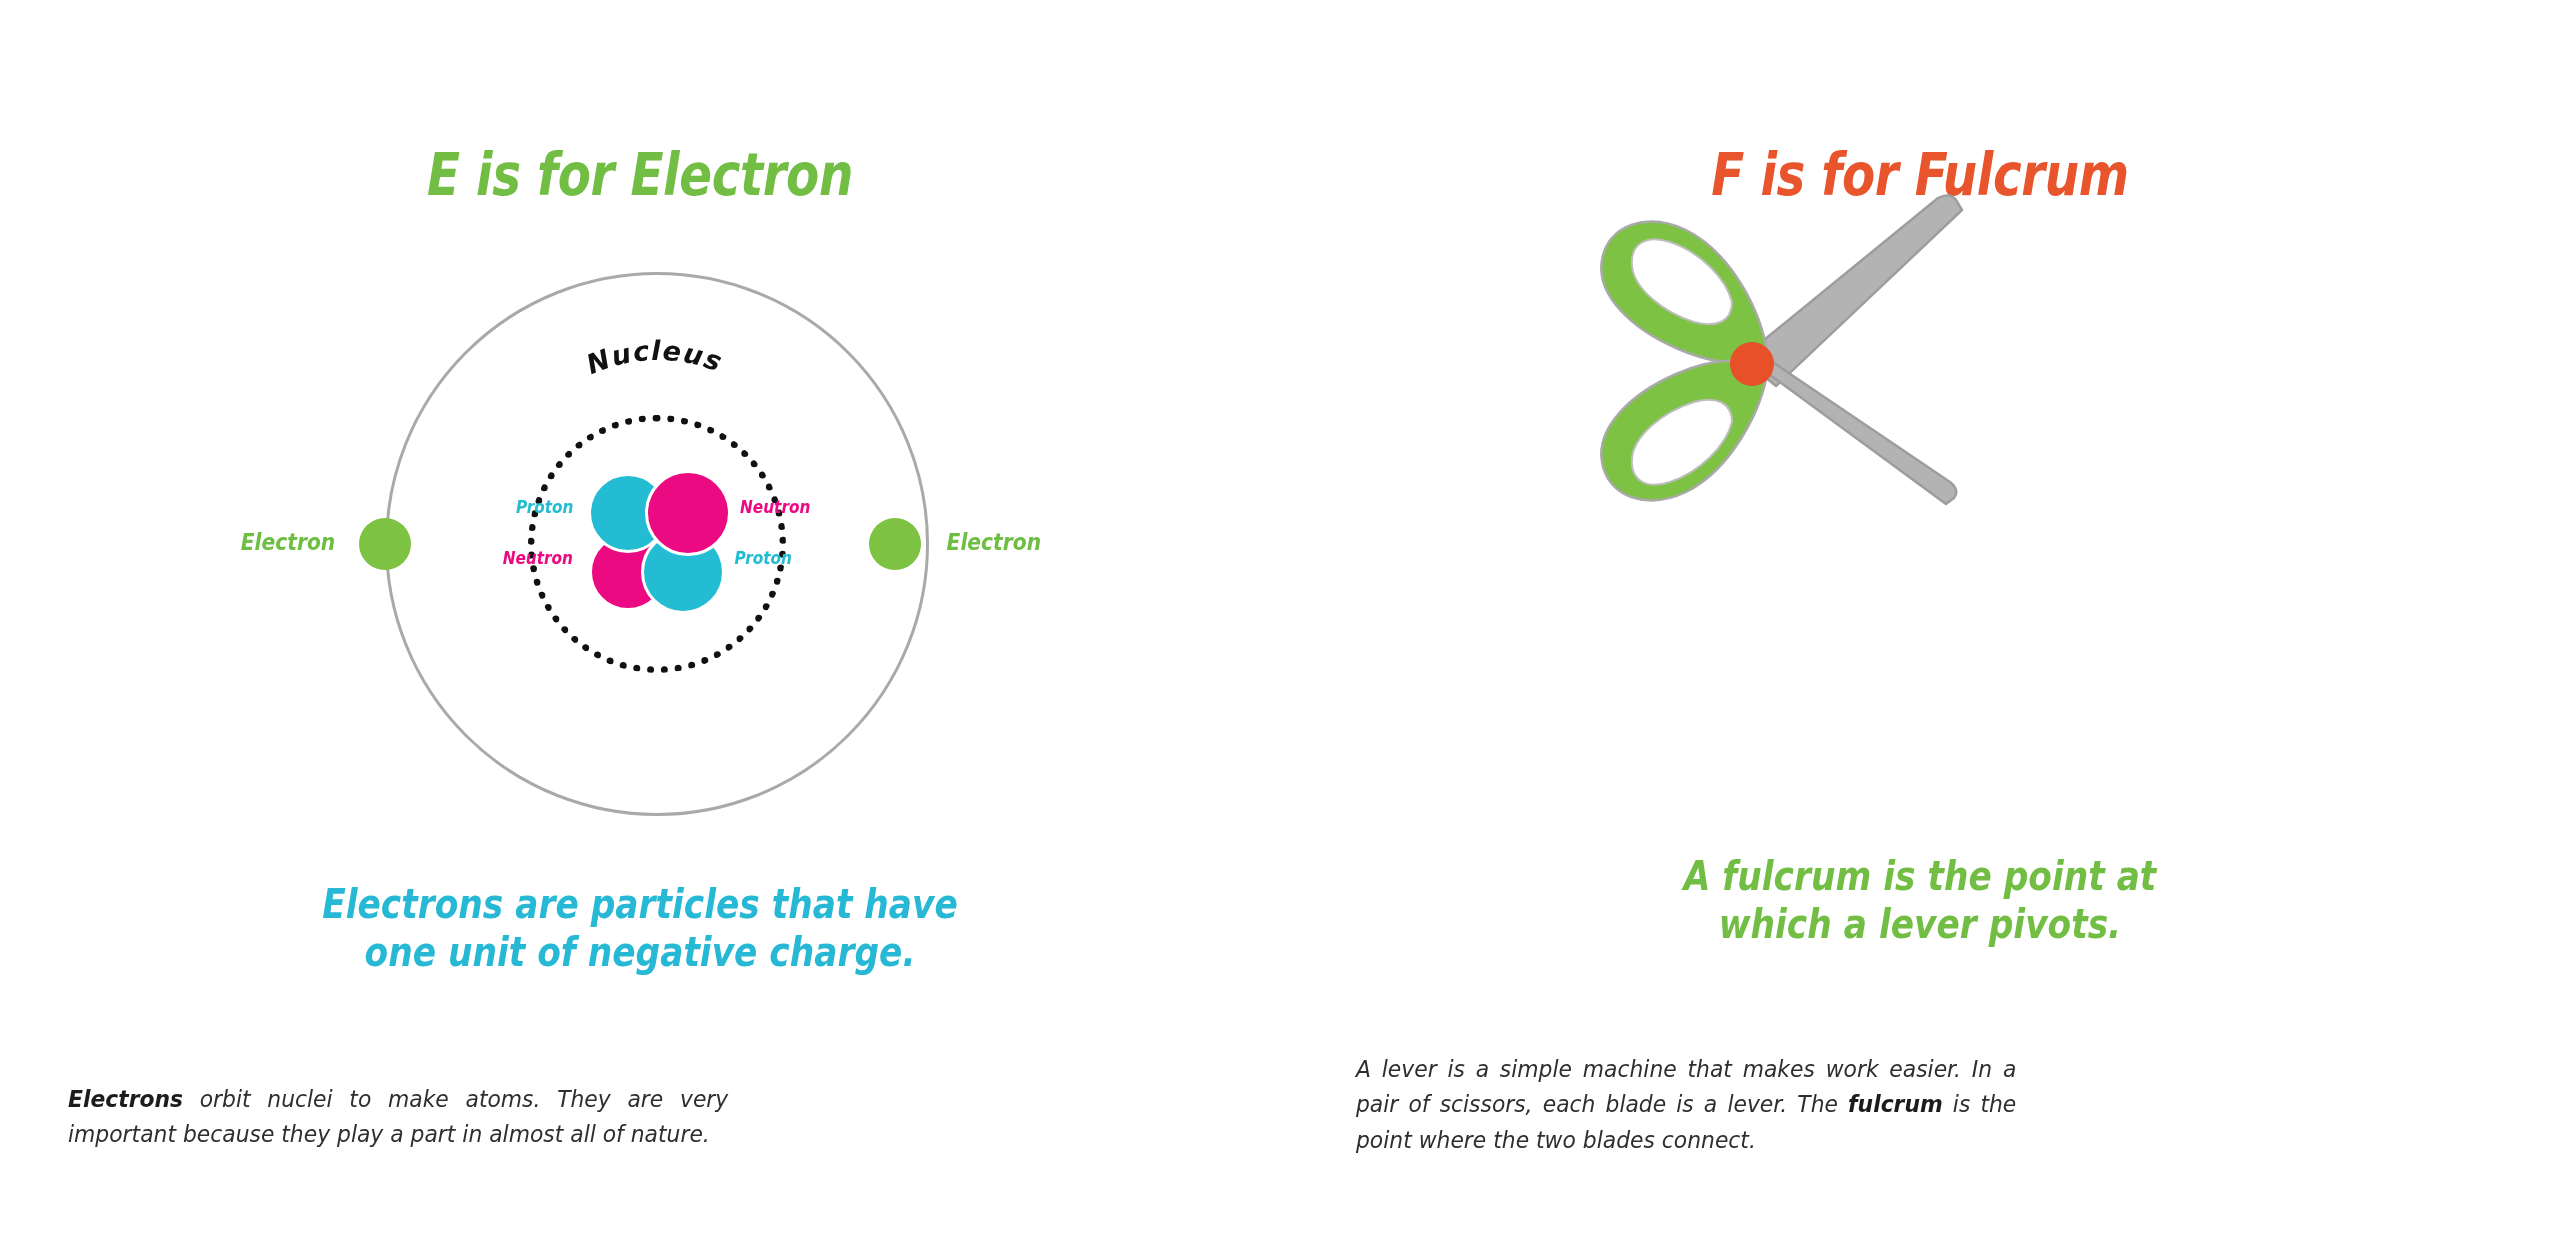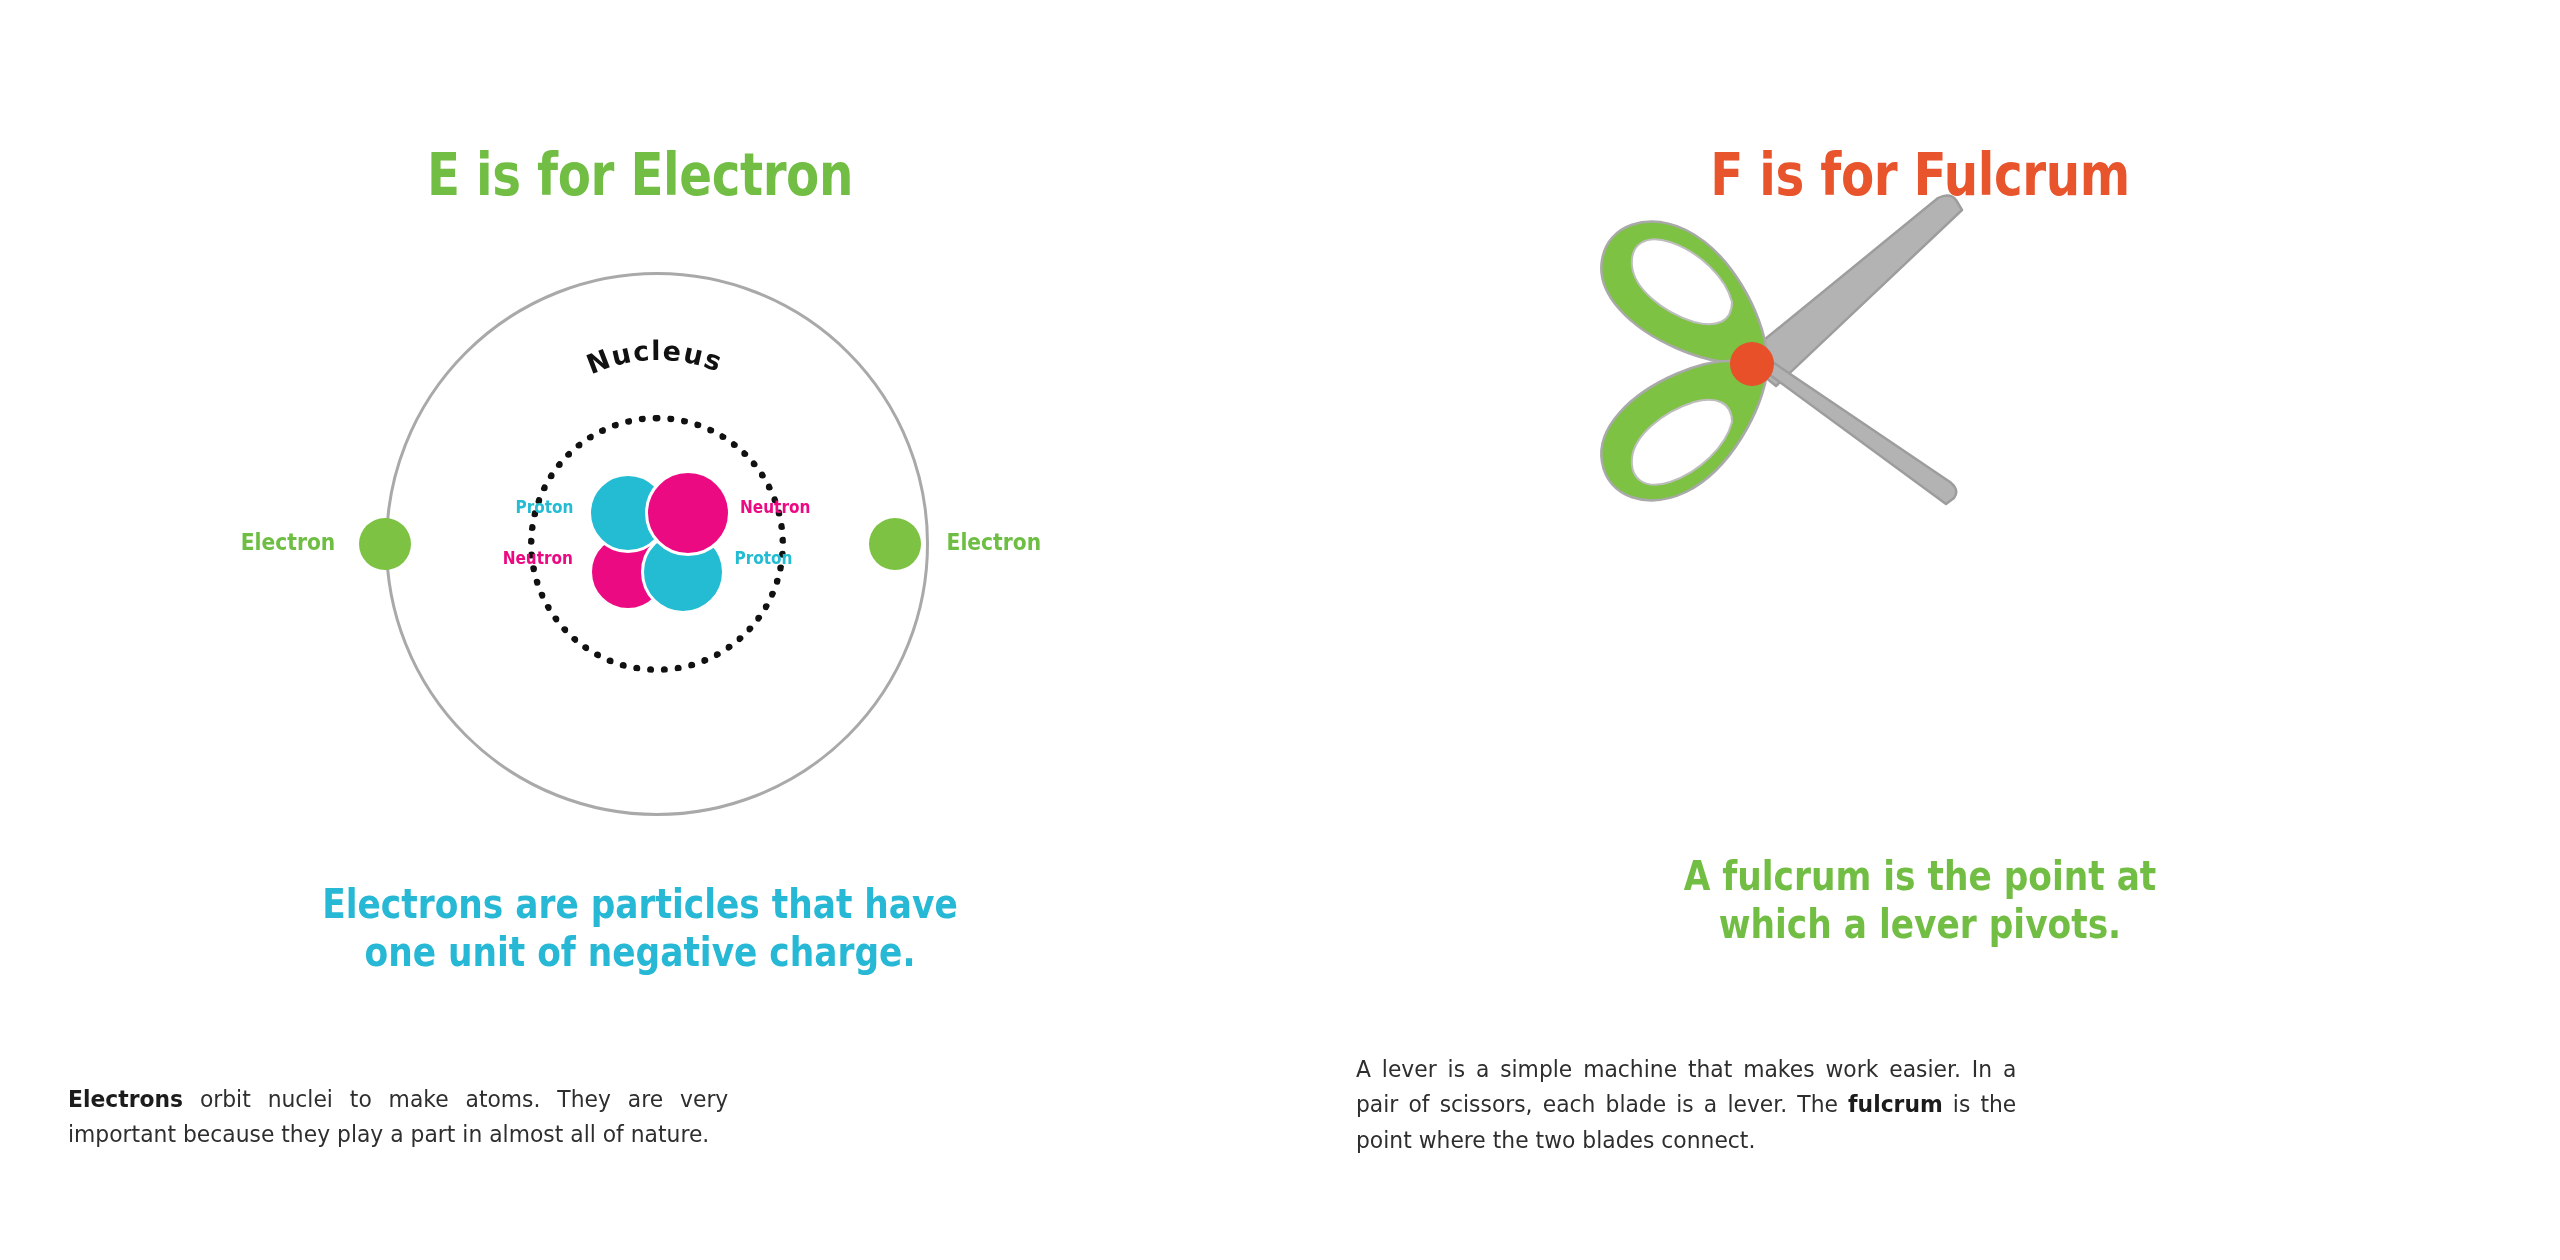--- a/index.html
+++ b/index.html
@@ -18,20 +18,21 @@
     position: relative;
     width: 2560px;
     height: 1260px;
     background: #ffffff;
     display: flex;
   }
   .panel {
     position: relative;
     width: 1280px;
     height: 988px;
+    font-style: italic;
   }
 
   
   .panel-title {
     position: absolute;
     left: 0;
     width: 100%;
     text-align: center;
     font-family: "DejaVu Sans", sans-serif;
     font-weight: bold;

